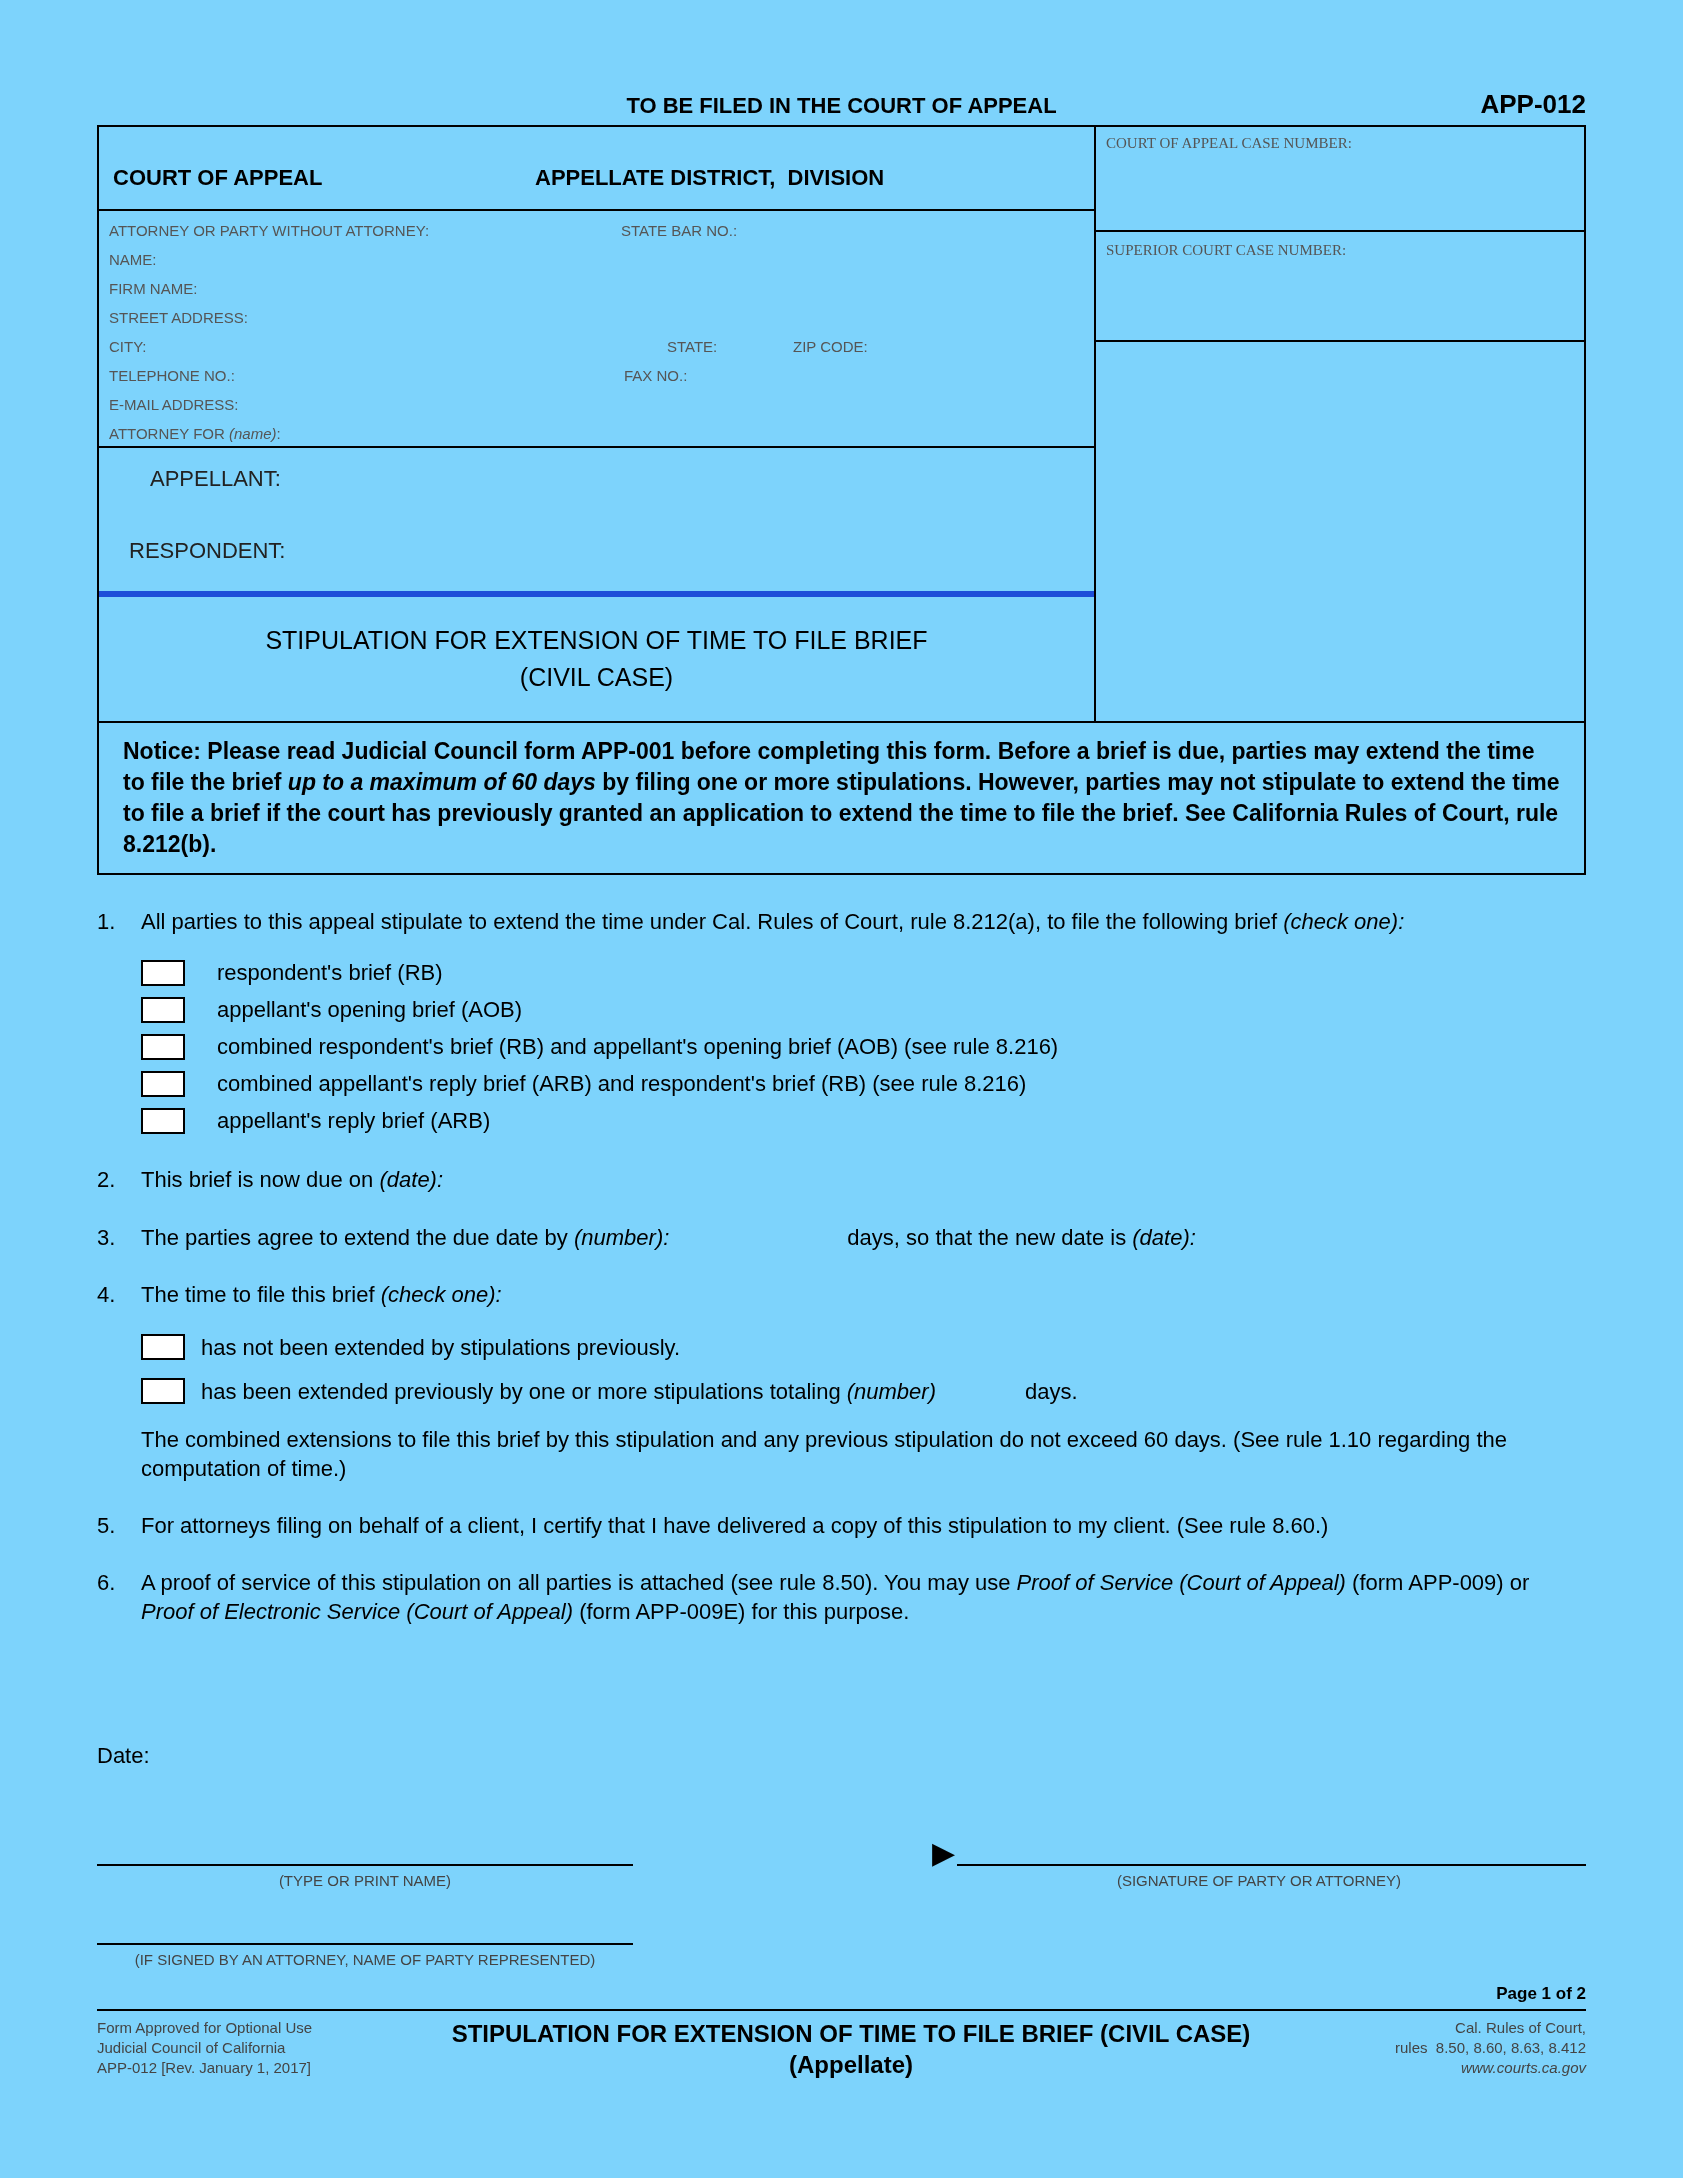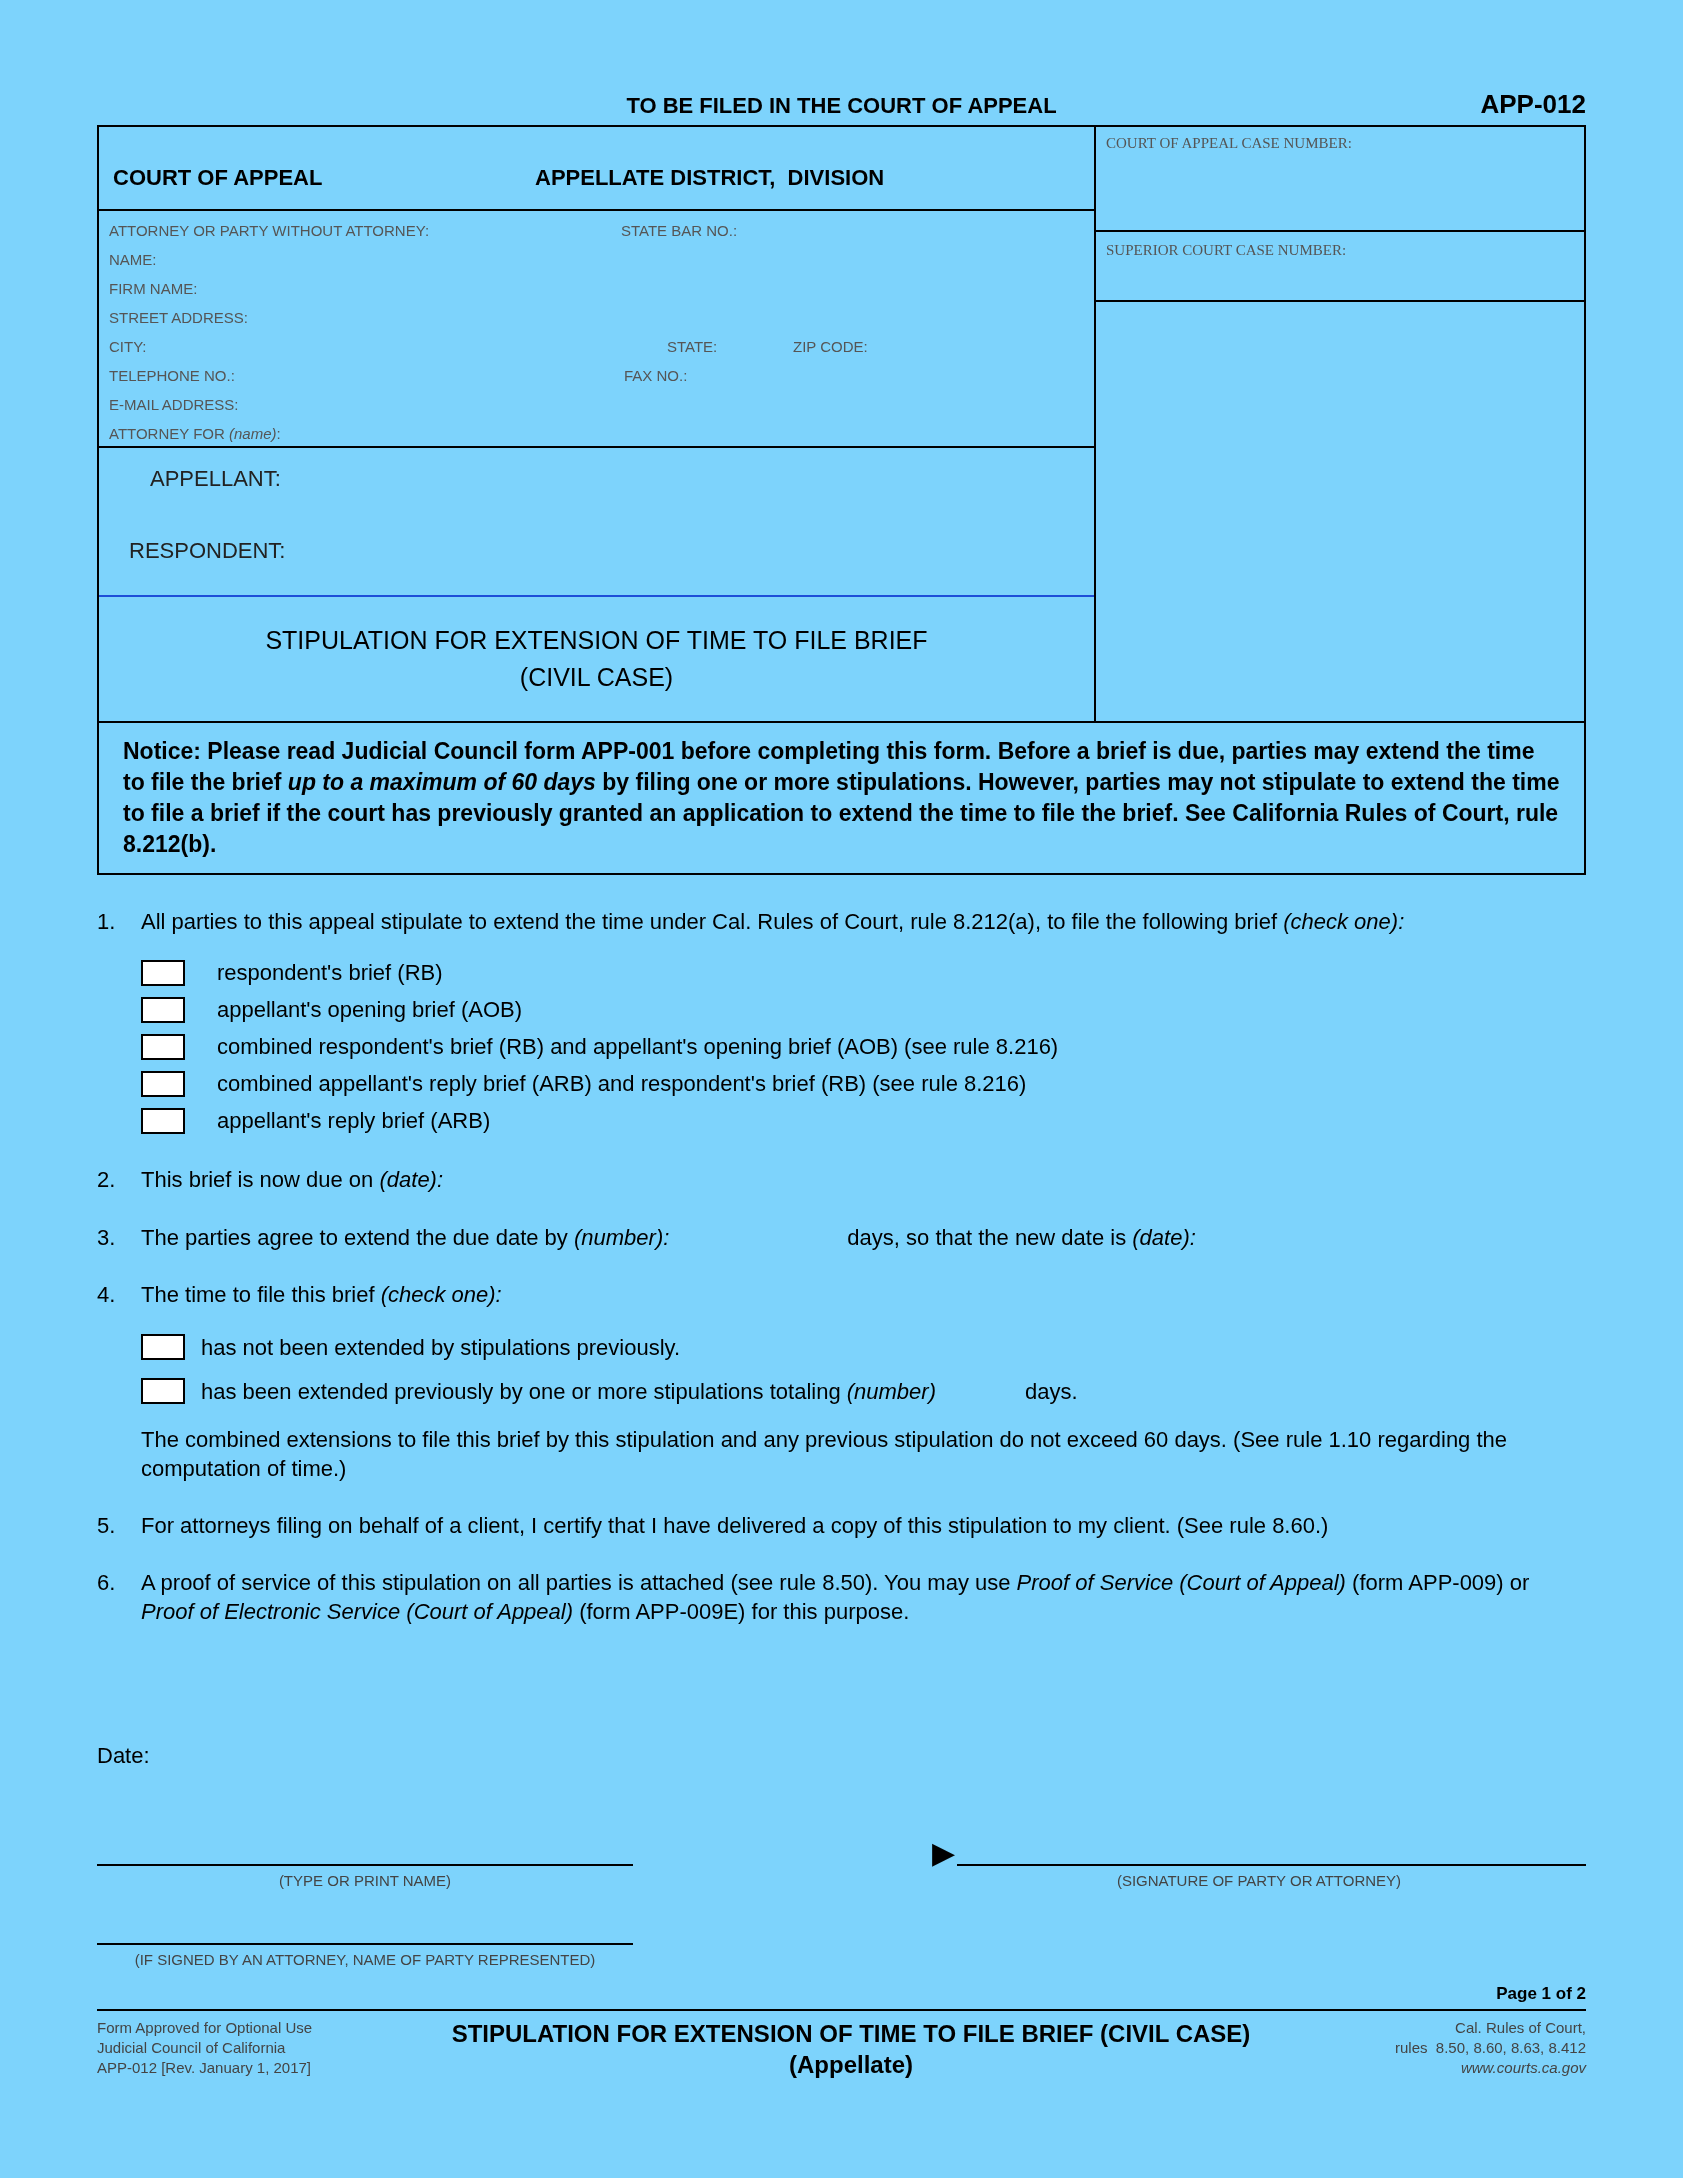--- a/index.html
+++ b/index.html
@@ -21,28 +21,28 @@
   .district-label { position:absolute; left:436px; top:38px; font-weight:bold; font-size:22px; white-space:pre-wrap; }
 
   .attorney-block { height:237px; border-bottom:2px solid #000; padding:5px 0 0 10px; font-size:15px; color:#555; }
   .att-row { position:relative; height:29px; line-height:29px; }
   .abs1 { position:absolute; left:512px; top:0; }
   .abs-state { position:absolute; left:558px; top:0; }
   .abs-zip { position:absolute; left:684px; top:0; }
   .abs-fax { position:absolute; left:515px; top:0; }
   .italic { font-style:italic; }
 
-  .parties-block { height:149px; border-bottom:2px solid #1d4ed8; font-size:22px; color:#222; }
+  .parties-block { height:149px; border-bottom:6px solid #1d4ed8; font-size:22px; color:#222; }
   .appellant-line { padding-left:51px; padding-top:18px; }
   .respondent-line { padding-left:30px; margin-top:46px; }
 
   .title-block { flex:1; display:flex; flex-direction:column; justify-content:center; align-items:center; gap:8px; font-weight:normal; font-size:25px; text-align:center; }
 
   .case-box1 { height:105px; border-bottom:2px solid #000; padding:8px 10px; font-size:15px; color:#555; }
-  .case-box2 { height:70px; border-bottom:2px solid #000; padding:10px 10px; font-size:15px; color:#555; }
+  .case-box2 { height:110px; border-bottom:2px solid #000; padding:10px 10px; font-size:15px; color:#555; }
   .case-box3 { flex:1; }
 
   .notice-box { border:2px solid #000; margin-top:-2px; padding:13px 24px; font-weight:bold; font-size:23px; line-height:31px; }
 
   .items { margin-top:32px; }
   .item { display:flex; font-size:22px; line-height:29px; }
   .item-num { width:44px; flex:none; }
   .item-body { flex:1; }
   .check-list { margin-top:18px; }
   .check-row { display:flex; align-items:center; height:37px; }

